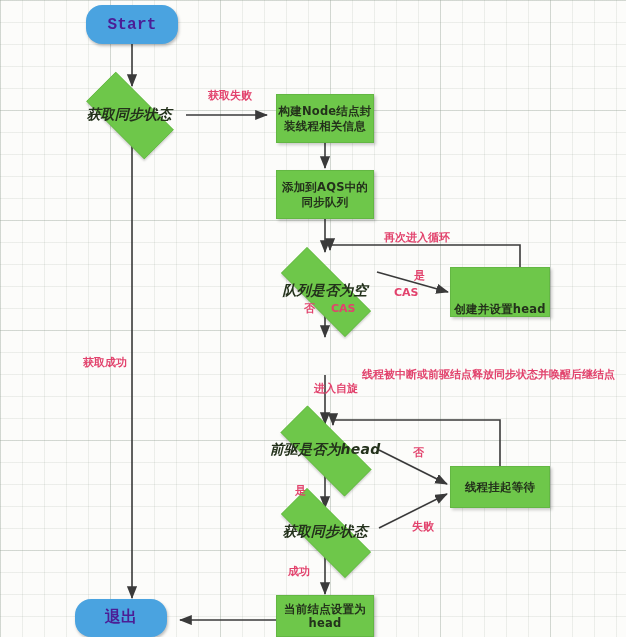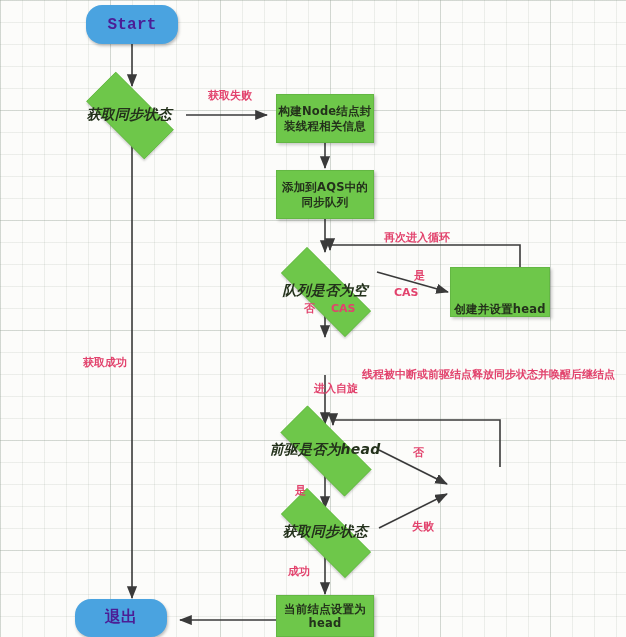--- a/index.html
+++ b/index.html
@@ -148,20 +148,23 @@
   <div class="node process" style="left:450px;top:267px;width:100px;height:50px;align-items:flex-end;">
     <span>创建并设置head</span>
   </div>
 
 
   <div class="node decision" style="left:262px;top:424px;width:126px;height:52px;">
     <span class="dia"></span>
     <span class="dtxt">前驱是否为head</span>
   </div>
 
+  <div class="node process" style="left:450px;top:466px;width:100px;height:42px;">
+    <span>线程挂起等待</span>
+  </div>
 
   <div class="node decision" style="left:262px;top:507px;width:126px;height:50px;">
     <span class="dia"></span>
     <span class="dtxt">获取同步状态</span>
   </div>
 
   <div class="node process" style="left:276px;top:595px;width:98px;height:42px;">
     <span>当前结点设置为head</span>
   </div>
 

